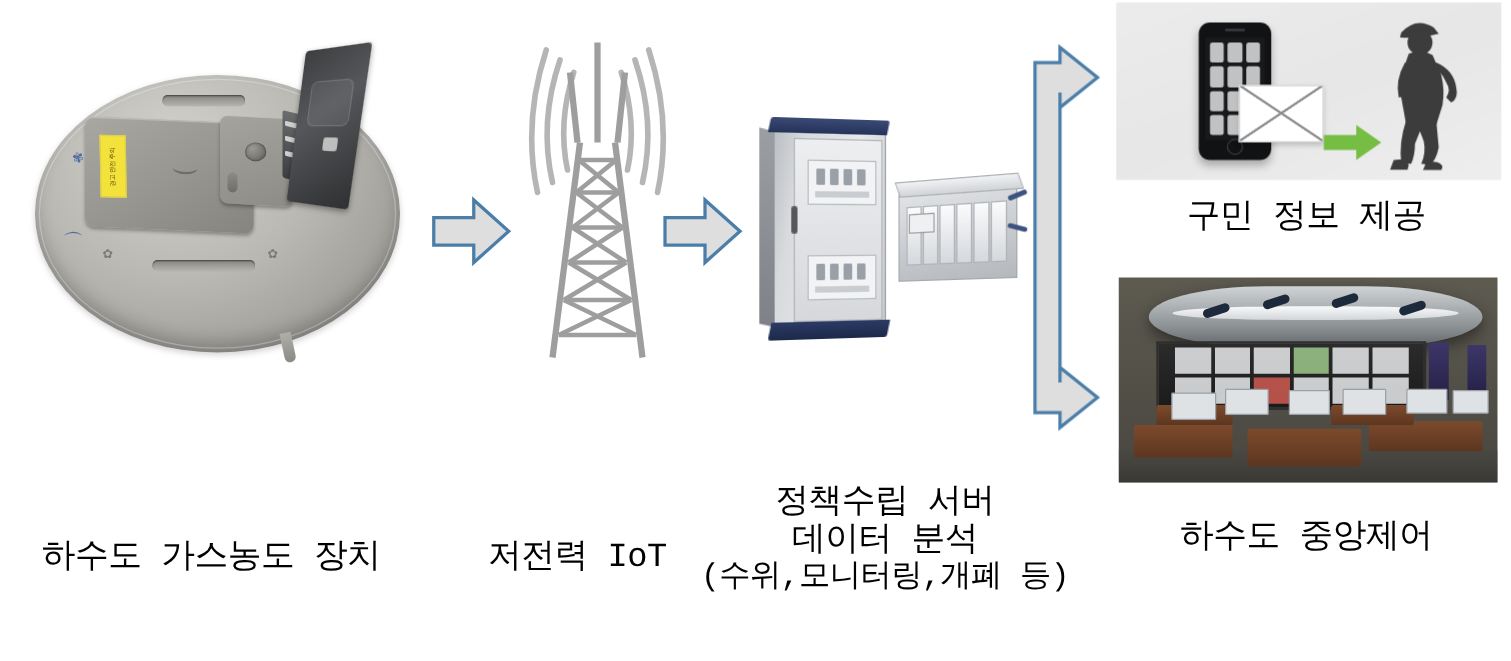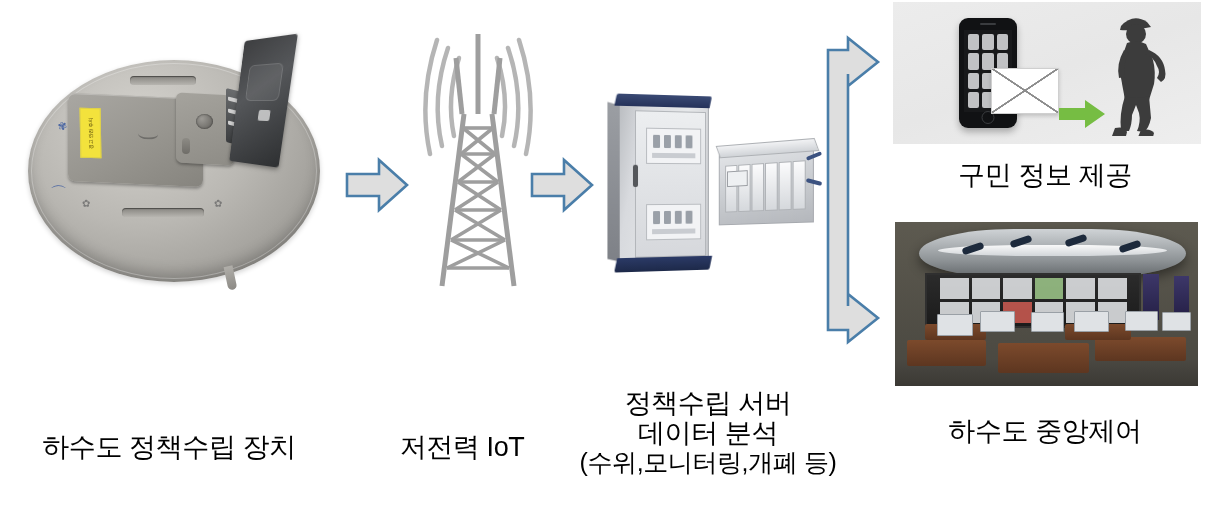--- a/index.html
+++ b/index.html
@@ -23,21 +23,21 @@
 
   
   .caption {
     position: absolute;
     text-align: center;
     font-size: 27px;
     line-height: 1.12;
     letter-spacing: -0.4px;
     color: #000;
     white-space: pre-line;
-    font-family: Liberation Sans, sans-serif;
+    font-family: Liberation Mono, monospace;
   }
   .caption.small { font-size: 25px; }
   .arrow-svg { display: block; overflow: visible; }
 
   
   .device-photo {
     position: absolute;
     left: 14px; top: 8px;
     width: 318px; height: 300px;
     background: #ffffff;
@@ -536,21 +536,21 @@
     <div class="room-desk" style="left:10%; top:62%; width:20%; height:10%;"></div>
     <div class="room-desk" style="left:56%; top:62%; width:22%; height:10%;"></div>
     <div class="room-mon" style="left:14%; top:56%; width:11%; height:12%;"></div>
     <div class="room-mon" style="left:28%; top:54%; width:11%; height:12%;"></div>
     <div class="room-mon" style="left:45%; top:55%; width:10%; height:11%;"></div>
     <div class="room-mon" style="left:59%; top:54%; width:11%; height:12%;"></div>
     <div class="room-mon" style="left:76%; top:54%; width:10%; height:11%;"></div>
     <div class="room-mon" style="left:88%; top:55%; width:9%; height:10%;"></div>
   </div>
 
-  <div class="caption" style="left:0px; top:432px; width:338px;">하수도 정책수립 장치</div>
+  <div class="caption" style="left:0px; top:432px; width:338px;">하수도 가스농도 장치</div>
 
   <div class="caption" style="left:362px; top:432px; width:200px;">저전력 IoT</div>
 
   <div class="node" style="left:530px; top:388px; width:356px; text-align:center;">
     <div class="caption" style="position:static;">정책수립 서버</div>
     <div class="caption" style="position:static;">데이터 분석</div>
     <div class="caption small" style="position:static;">(수위,모니터링,개폐 등)</div>
   </div>
 
   <div class="caption" style="left:890px; top:160px; width:310px;">구민 정보 제공</div>

